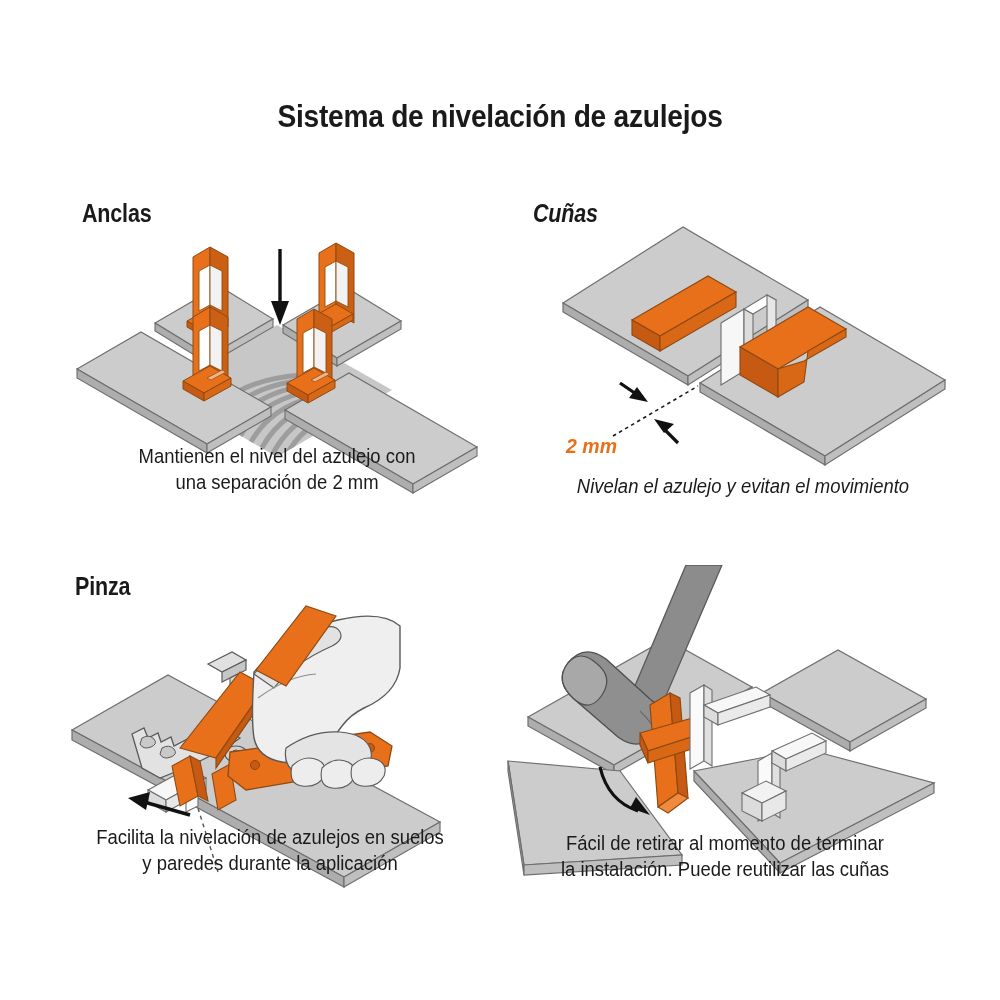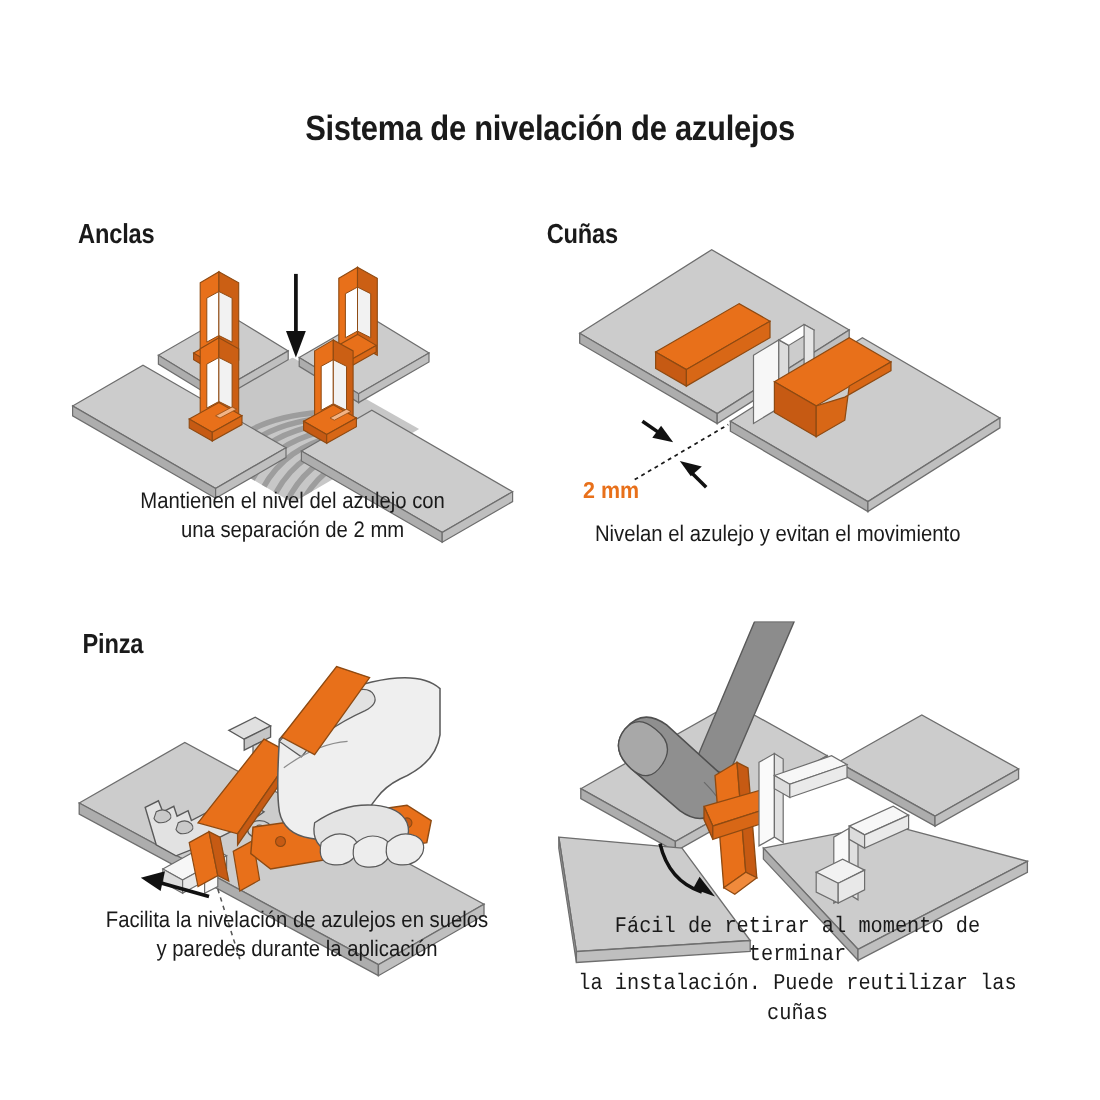--- a/index.html
+++ b/index.html
@@ -15,24 +15,24 @@
     position:absolute;top:98px;left:0;width:1000px;
     text-align:center;
     font-size:32px;font-weight:bold;
     letter-spacing:-0.3px;
     color:#1a1a1a;
     transform:scaleX(0.88);
     transform-origin:center top;
   }
 
   .panel{position:absolute;}
-  .p1{left:36px;top:175px;width:460px;height:330px;}
-  .p2{left:472px;top:175px;width:470px;height:330px;}
+  .p1{left:47px;top:175px;width:460px;height:330px;}
+  .p2{left:508px;top:175px;width:470px;height:330px;font-style:italic;}
   .p3{left:40px;top:552px;width:460px;height:340px;}
-  .p4{left:490px;top:565px;width:470px;height:340px;font-family:Liberation Mono, monospace;}
+  .p4{left:490px;top:565px;width:470px;height:340px;}
 
   .panel-label{
     position:absolute;
     font-size:25px;font-weight:bold;color:#1a1a1a;
     transform:scaleX(0.86);
     transform-origin:left top;
     letter-spacing:-0.2px;
     z-index:5;
   }
   .p1 .panel-label{left:35px;top:24px;}

